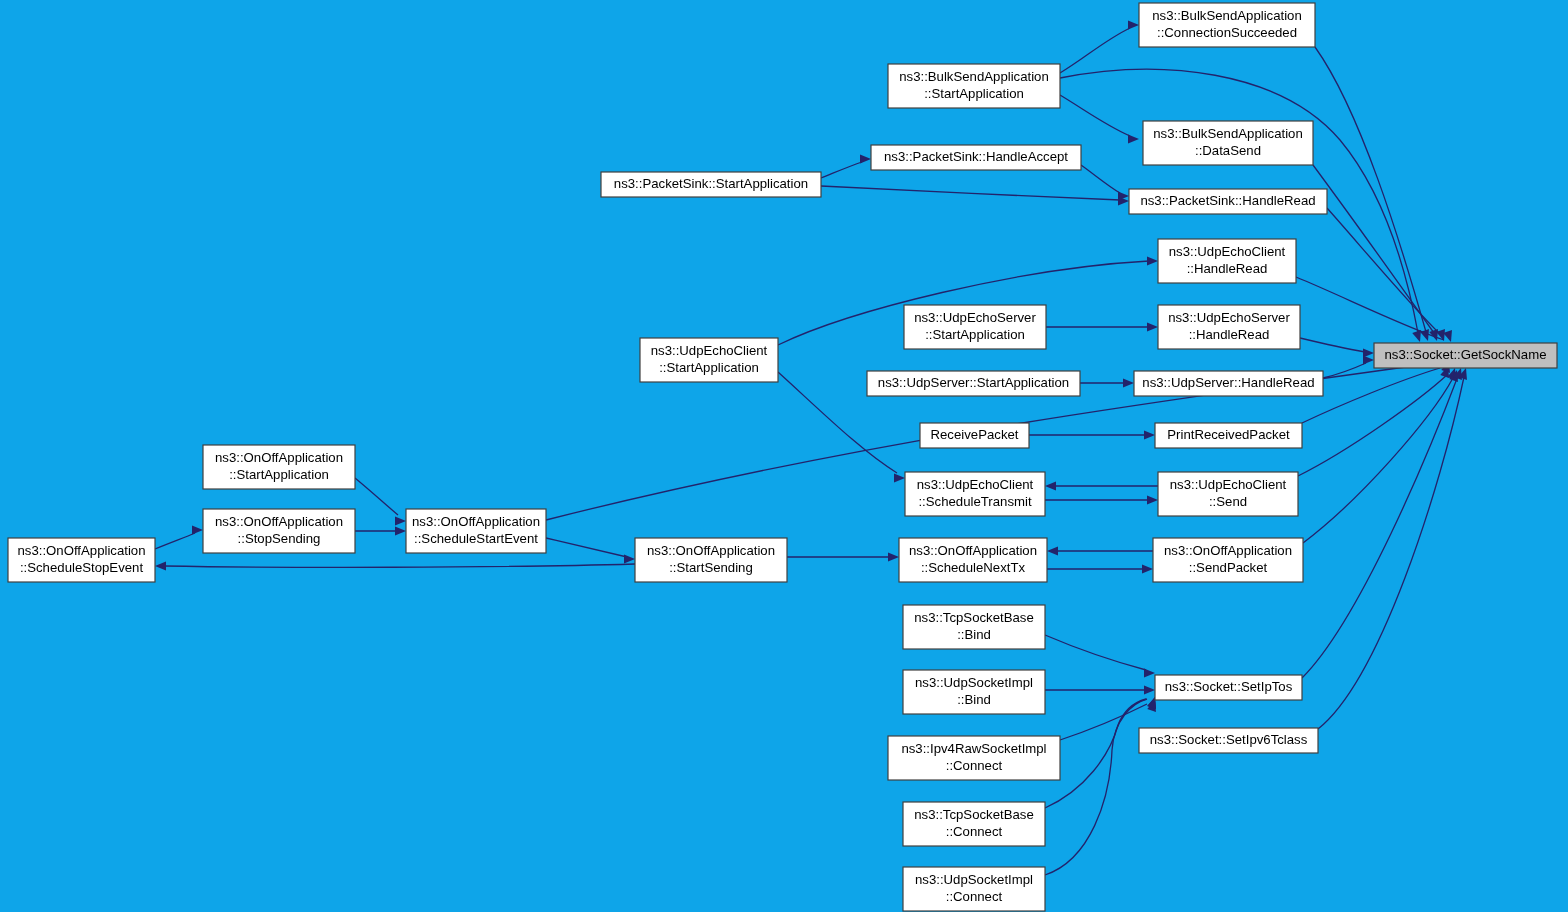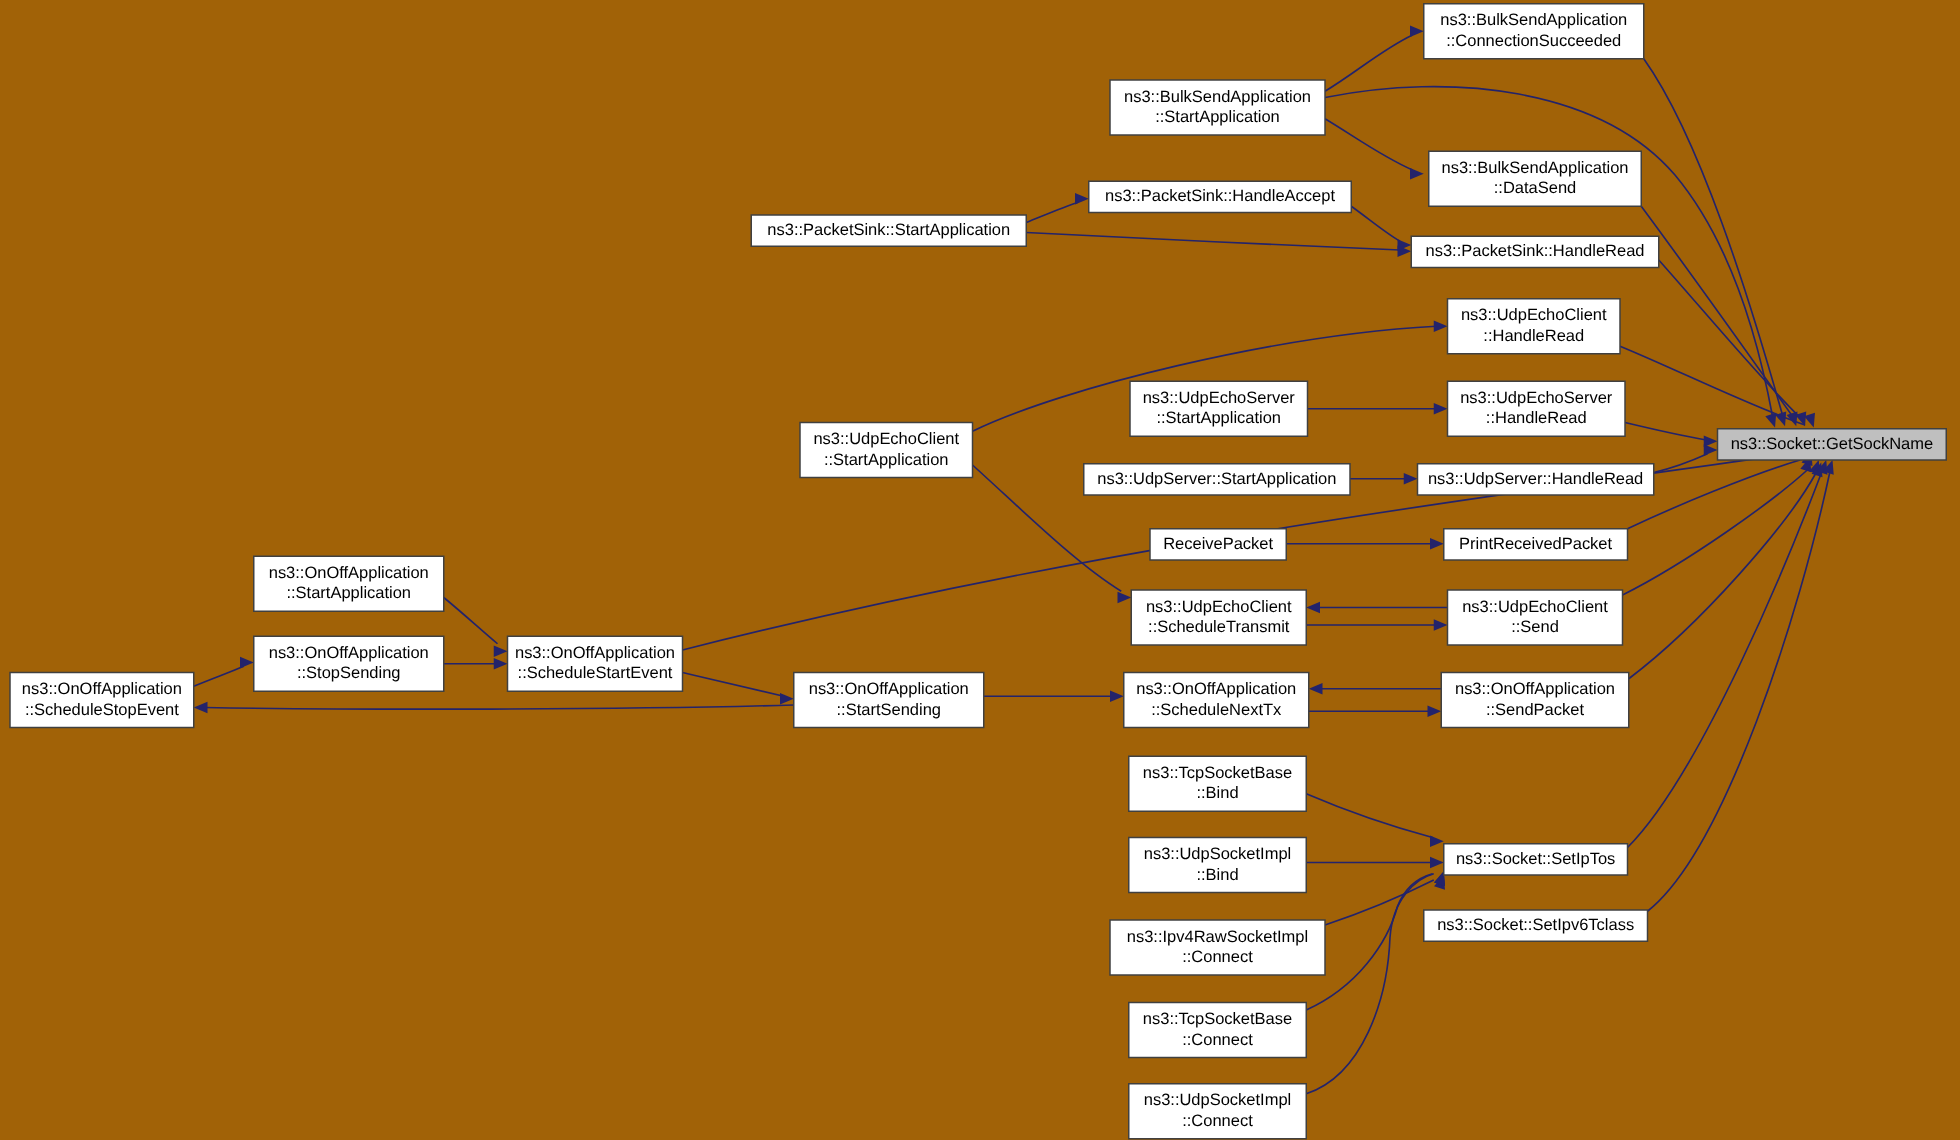--- a/index.html
+++ b/index.html
@@ -4,21 +4,21 @@
 <style>
   html, body {
     margin: 0;
     padding: 0;
     background: #ffffff;
   }
   #canvas-wrap {
     position: relative;
     width: 1568px;
     height: 912px;
-    background: #a16207;
+    background: #0ea5e9;
     overflow: hidden;
     font-family: "Liberation Sans", sans-serif;
   }
   svg#graph {
     display: block;
     width: 1568px;
     height: 912px;
   }
   .node-rect {
     fill: #ffffff;

